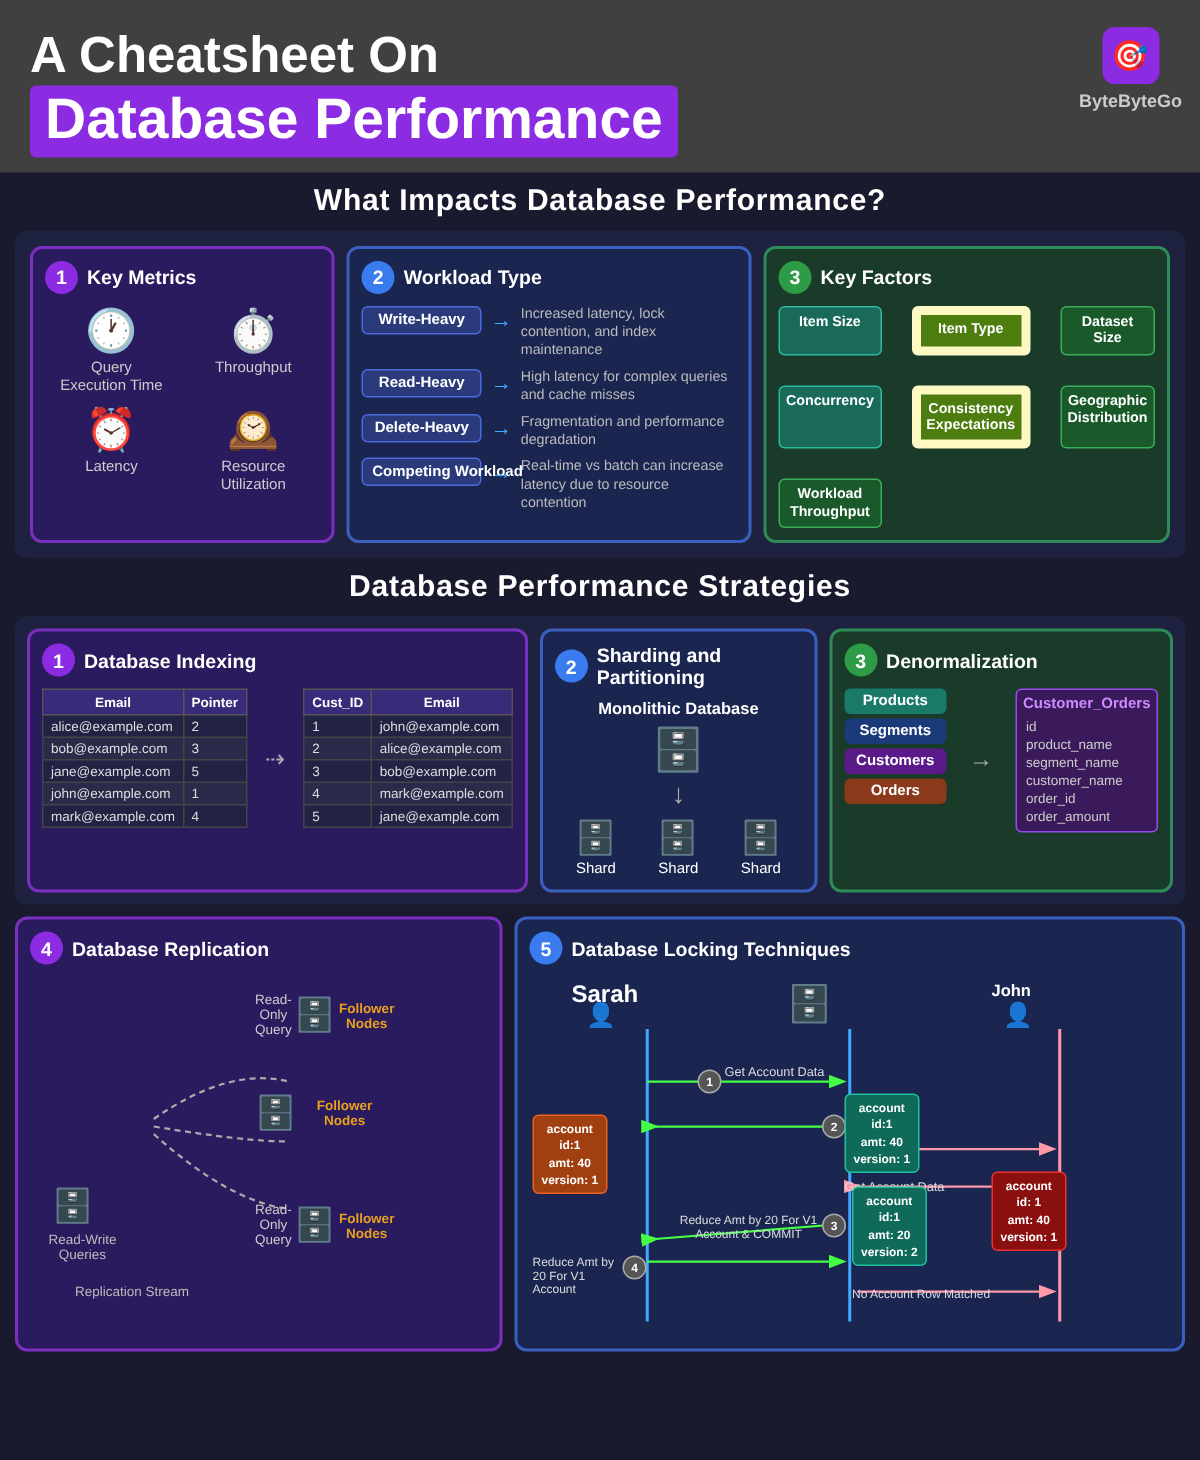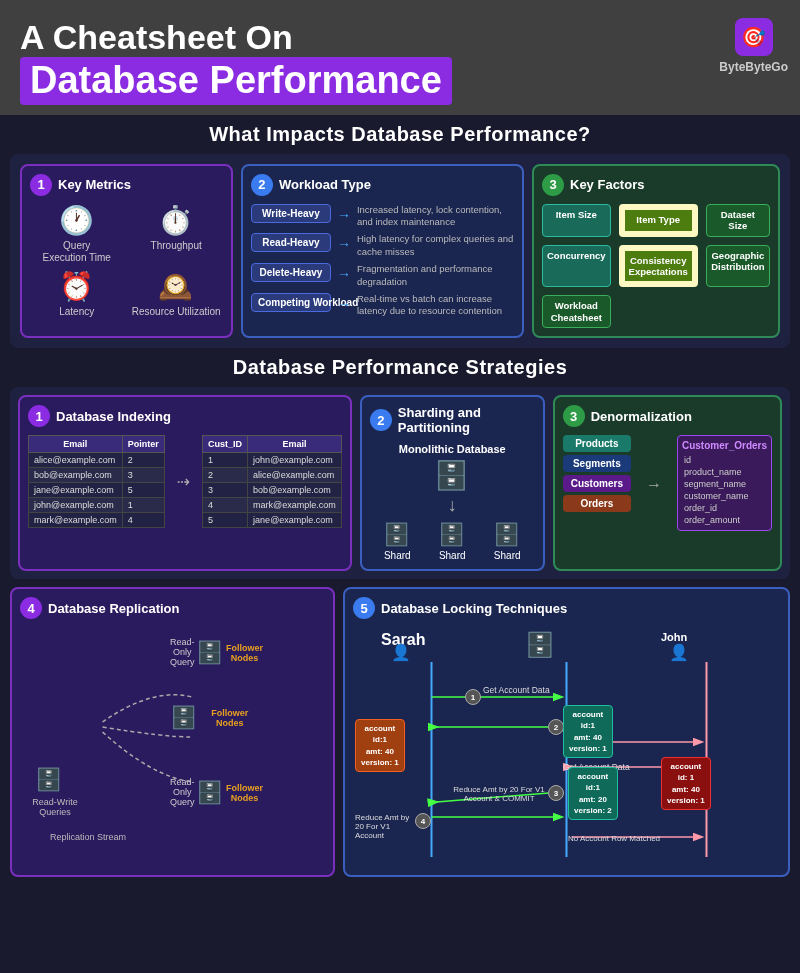--- a/index.html
+++ b/index.html
@@ -140,21 +140,21 @@
       min-width: 80px;
       text-align: center;
     }
     .arrow { color: #4af; font-size: 14px; margin-top: 1px; flex-shrink: 0; }
     .workload-desc { color: #bbb; font-size: 9.5px; line-height: 1.3; }
 
     
     .factors-grid {
       display: grid;
       grid-template-columns: 1fr 1fr 1fr;
-      gap: 8px;
+      gap: 20px;
     }
     .factor-tag {
       border-radius: 4px;
       padding: 4px 4px;
       font-size: 9.5px;
       font-weight: 700;
       text-align: center;
       line-height: 1.2;
     }
     .ft-teal { background: #1a6a5a; border: 1px solid #2abba0; }
@@ -408,21 +408,21 @@
       <div class="box-num num-green">3</div>
       <span class="box-label">Key Factors</span>
     </div>
     <div class="factors-grid">
       <div class="factor-tag ft-teal">Item Size</div>
       <div class="factor-tag ft-purple">Item Type</div>
       <div class="factor-tag ft-green">Dataset Size</div>
       <div class="factor-tag ft-teal">Concurrency</div>
       <div class="factor-tag ft-purple">Consistency Expectations</div>
       <div class="factor-tag ft-green">Geographic Distribution</div>
-      <div class="factor-tag ft-green">Workload Cheatsheet</div>
+      <div class="factor-tag ft-green">Workload Throughput</div>
     </div>
   </div>
 
 </div>
 
 <div class="section-title">Database Performance Strategies</div>
 
 <div class="strategy-section">
   <div class="strategy-grid">
 

